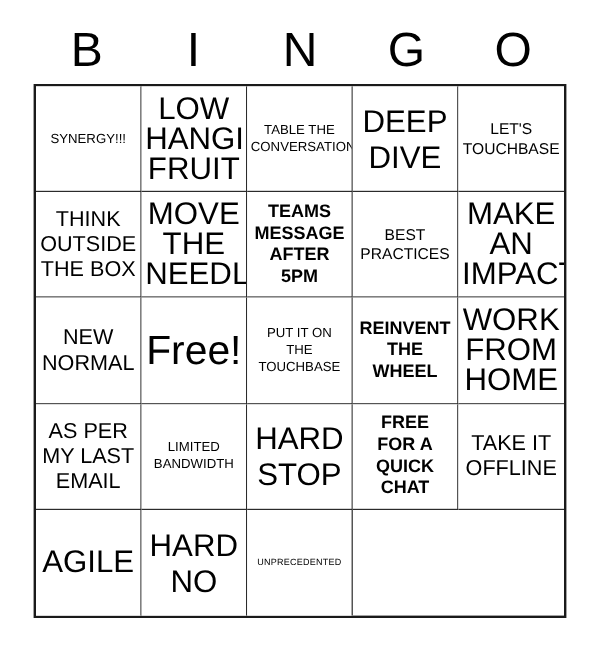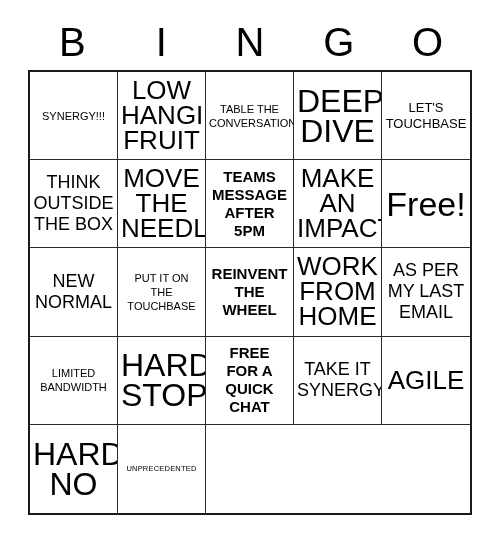--- a/index.html
+++ b/index.html
@@ -78,21 +78,21 @@
     color: #000000;
     font-weight: 400;
   }
   
   .sz-xxs .txt { font-size: 7.5px;  line-height: 10px; letter-spacing: 0.2px; }
   .sz-xs  .txt { font-size: 11px;   line-height: 14px; }
   .sz-s   .txt { font-size: 13px;   line-height: 16px; }
   .sz-m   .txt { font-size: 15px;   line-height: 18px; font-weight: bold; }
   .sz-l   .txt { font-size: 18px;   line-height: 21px; }
   .sz-xl  .txt { font-size: 26px;   line-height: 25px; }
-  .sz-xxl .txt { font-size: 32px;   line-height: 30px; }
+  .sz-xxl .txt { font-size: 26px;   line-height: 30px; }
   .sz-free .txt { font-size: 34px; line-height: 38px; }
 </style>
 </head>
 <body>
 
 <div class="card">
 
   <div class="bingo-header">
     <div class="letter">B</div>
     <div class="letter">I</div>
@@ -131,31 +131,35 @@
         <span class="txt">MOVE
 THE
 NEEDLE</span>
       </div>
       <div class="cell sz-m">
         <span class="txt">TEAMS
 MESSAGE
 AFTER
 5PM</span>
       </div>
+      <div class="cell sz-s">
+        <span class="txt">BEST
+PRACTICES</span>
+      </div>
       <div class="cell sz-xl">
         <span class="txt">MAKE
 AN
 IMPACT</span>
       </div>
+      <div class="cell sz-l">
+        <span class="txt">NEW
+NORMAL</span>
+      </div>
       <div class="cell sz-free">
         <span class="txt">Free!</span>
-      </div>
-      <div class="cell sz-l">
-        <span class="txt">NEW
-NORMAL</span>
       </div>
       <div class="cell sz-xs">
         <span class="txt">PUT IT ON
 THE
 TOUCHBASE</span>
       </div>
       <div class="cell sz-m">
         <span class="txt">REINVENT
 THE
 WHEEL</span>
@@ -179,21 +183,21 @@
 STOP</span>
       </div>
       <div class="cell sz-m">
         <span class="txt">FREE
 FOR A
 QUICK
 CHAT</span>
       </div>
       <div class="cell sz-l">
         <span class="txt">TAKE IT
-SYNERGY</span>
+OFFLINE</span>
       </div>
       <div class="cell sz-xl">
         <span class="txt">AGILE</span>
       </div>
       <div class="cell sz-xxl">
         <span class="txt">HARD
 NO</span>
       </div>
       <div class="cell sz-xxs">
         <span class="txt">UNPRECEDENTED</span>

